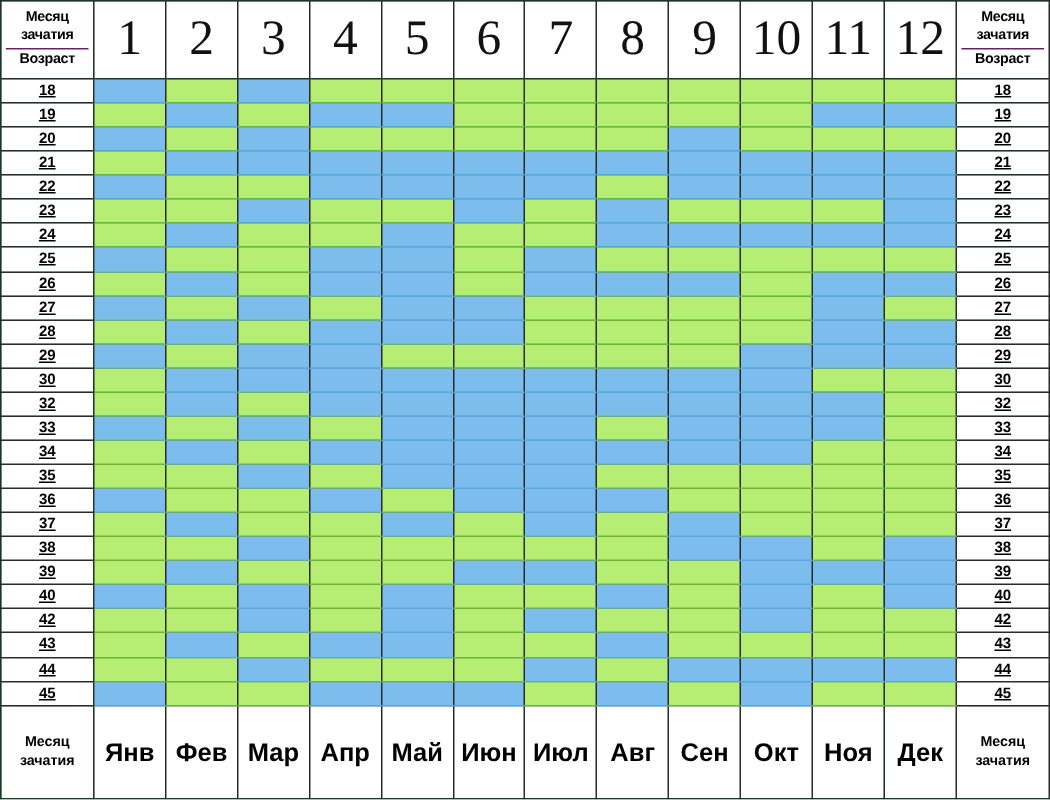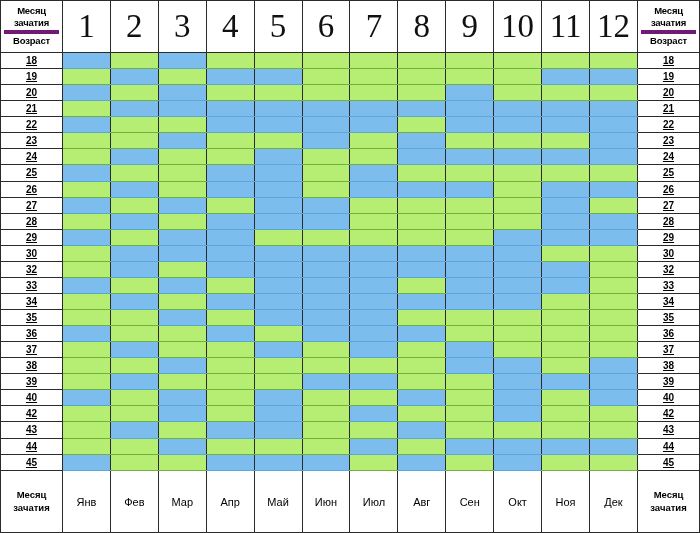--- a/index.html
+++ b/index.html
@@ -34,21 +34,21 @@
     background: #ffffff;
     font-weight: bold;
     font-size: 9.5px;
     line-height: 1.25;
     color: #000000;
     letter-spacing: -0.2px;
   }
   .corner .l1, .corner .l2 { display: block; }
   .corner .sep {
     display: block;
-    border-top: 4px solid #701a75;
+    border-top: 1px solid #701a75;
     margin: 2px 3px 1px 3px;
     padding-top: 1px;
   }
   
   .mnum {
     font-family: "Liberation Serif", serif;
     font-size: 33px;
     font-weight: normal;
     color: #111111;
     line-height: 1;
@@ -68,22 +68,22 @@
     height: 9.35px;
     border: 1px solid #3f7a3f;
     border-left-color: #2b2b2b;
     border-right-color: #2b2b2b;
   }
   td.c.b { background: #7dbdee; border-top-color:#5aa6df; border-bottom-color:#5aa6df; }
   td.c.g { background: #b6ee74; border-top-color:#6fb33a; border-bottom-color:#6fb33a; }
   
   .mname {
     height: 62px;
-    font-size: 11px;
-    font-weight: normal;
+    font-size: 17px;
+    font-weight: bold;
     color: #000000;
   }
   .cornerb {
     width: 62px;
     height: 62px;
     font-weight: bold;
     font-size: 9.5px;
     line-height: 1.3;
     color: #000000;
   }

